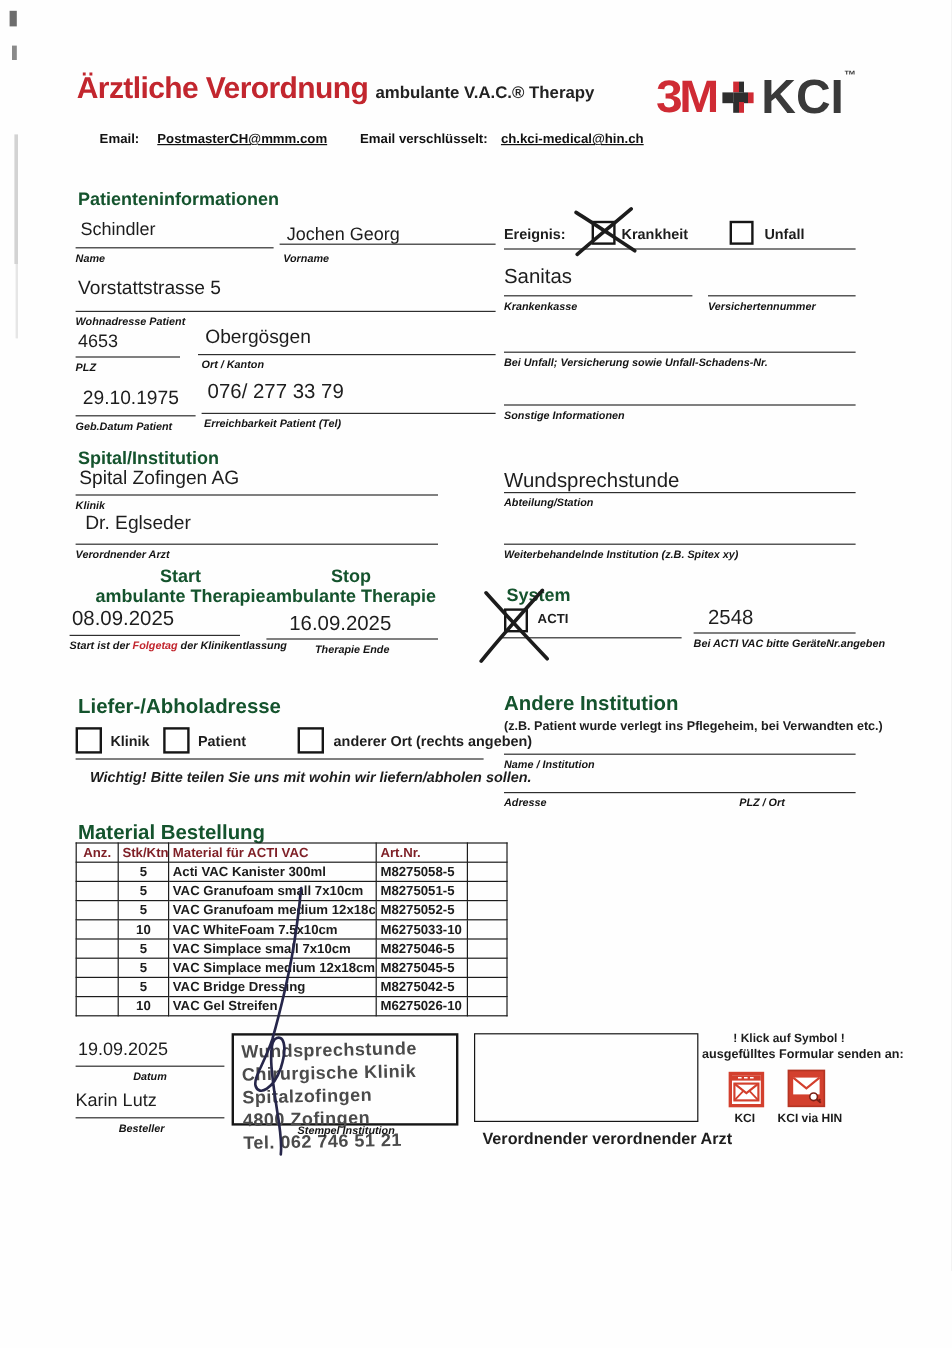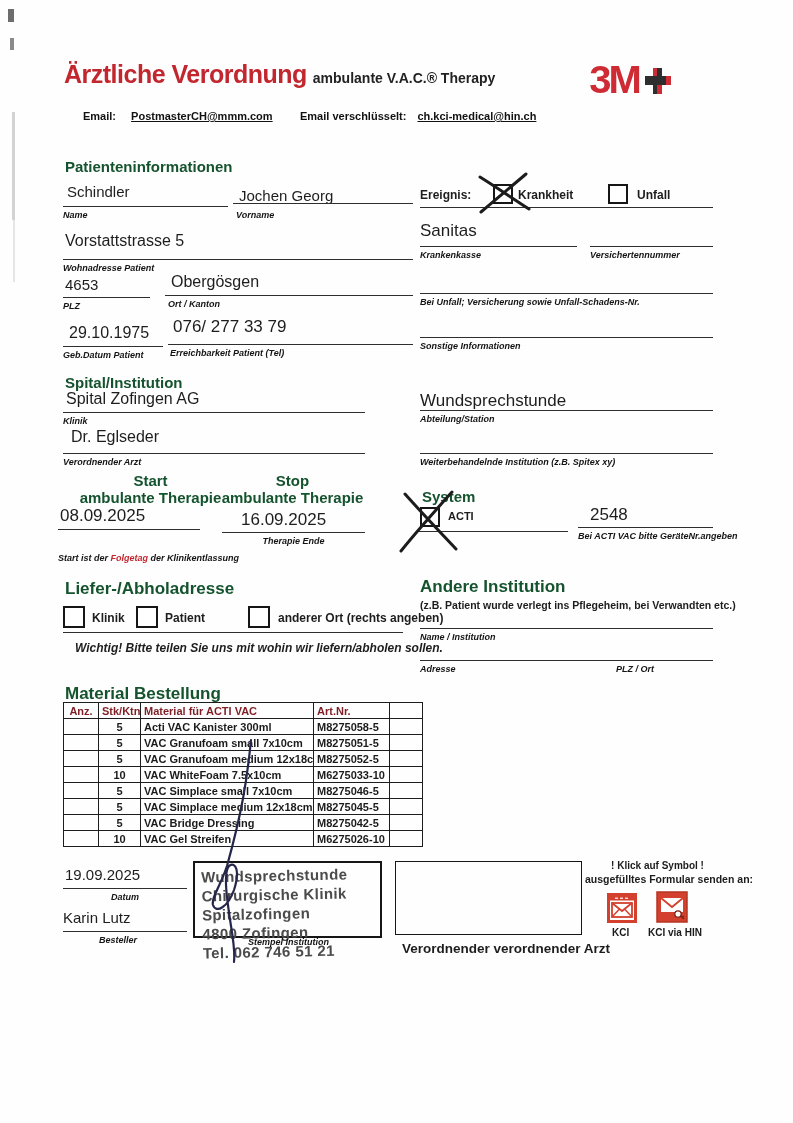--- a/index.html
+++ b/index.html
@@ -69,20 +69,21 @@
   <div id="logo">
     <div class="brandrow">
       <span id="brand3m">3M</span>
       <span class="plus">
         <div style="left:8.5px;top:0;background:linear-gradient(90deg,#cf2b34 50%,#2e2e2e 50%);"></div>
         <div style="left:0;top:8.5px;background:#2e2e2e;"></div>
         <div style="left:8.5px;top:8.5px;background:#2e2e2e;"></div>
         <div style="left:17px;top:8.5px;background:linear-gradient(90deg,#2e2e2e 50%,#cf2b34 50%);"></div>
         <div style="left:8.5px;top:17px;background:linear-gradient(90deg,#2e2e2e 50%,#cf2b34 50%);"></div>
       </span>
+      <span id="brandkci"><span>KCI</span><sup>™</sup></span>
     </div>
   </div>
 
   <div class="sect" style="left:65px;top:158px;font-size:15px;">Patienteninformationen</div>
 
   <div class="val" style="left:67px;top:183px;font-size:15px;">Schindler</div>
   <div class="line" style="left:63px;top:206px;width:165px;"></div>
   <div class="lbl" style="left:63px;top:210px;">Name</div>
 
   <div class="val" style="left:239px;top:187px;font-size:15px;">Jochen Georg</div>
@@ -141,21 +142,21 @@
   <div class="lbl" style="left:420px;top:414px;">Abteilung/Station</div>
   <div class="line" style="left:420px;top:453px;width:293px;"></div>
   <div class="lbl" style="left:420px;top:457px;">Weiterbehandelnde Institution (z.B. Spitex xy)</div>
 
   <div class="sect" style="left:63px;top:472px;width:175px;text-align:center;font-size:15px;line-height:17px;">
     <div>Start</div>
       <div>ambulante Therapie</div>
   </div>
   <div class="val" style="left:60px;top:506px;font-size:17px;">08.09.2025</div>
   <div class="line" style="left:58px;top:529px;width:142px;"></div>
-  <div class="lbl" style="left:58px;top:533px;margin-top:20px;"><span>Start ist der </span><span style="color:#c2262e;">Folgetag</span><span> der Klinikentlassung</span></div>
+  <div class="lbl" style="left:58px;top:533px;"><span>Start ist der </span><span style="color:#c2262e;">Folgetag</span><span> der Klinikentlassung</span></div>
 
   <div class="sect" style="left:210px;top:472px;width:165px;text-align:center;font-size:15px;line-height:17px;">
     <div>Stop</div>
       <div>ambulante Therapie</div>
   </div>
   <div class="val" style="left:241px;top:510px;font-size:17px;">16.09.2025</div>
   <div class="line" style="left:222px;top:532px;width:143px;"></div>
   <div class="lbl" style="left:222px;top:536px;width:143px;text-align:center;">Therapie Ende</div>
 
   <div class="sect" style="left:422px;top:488px;font-size:15px;">System</div>

